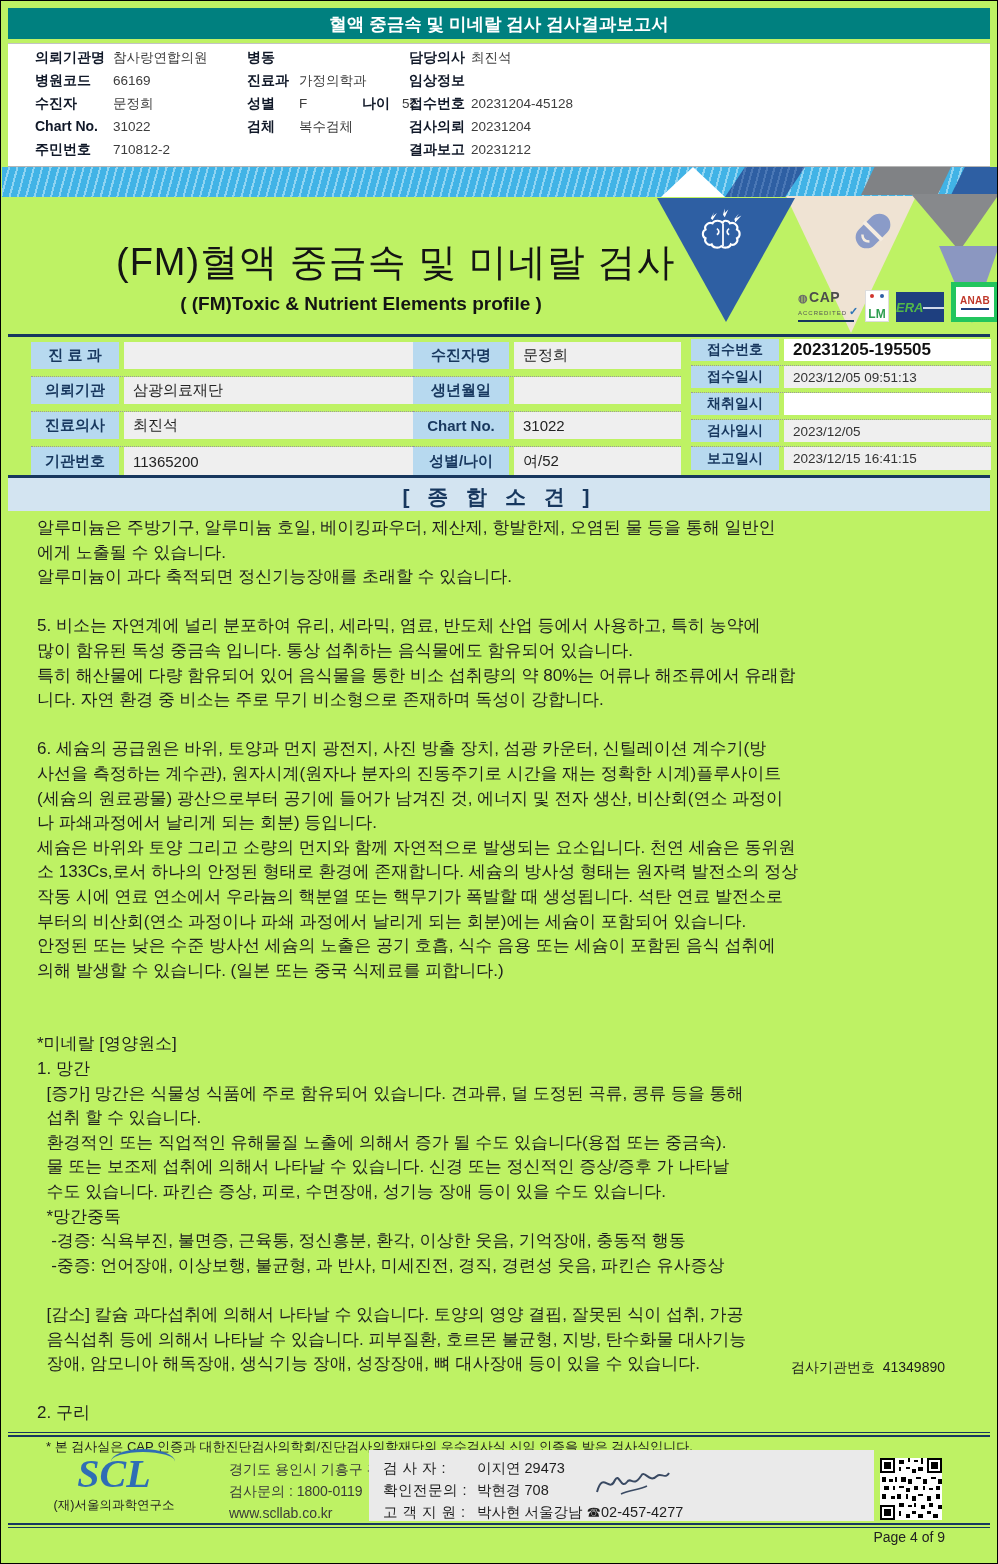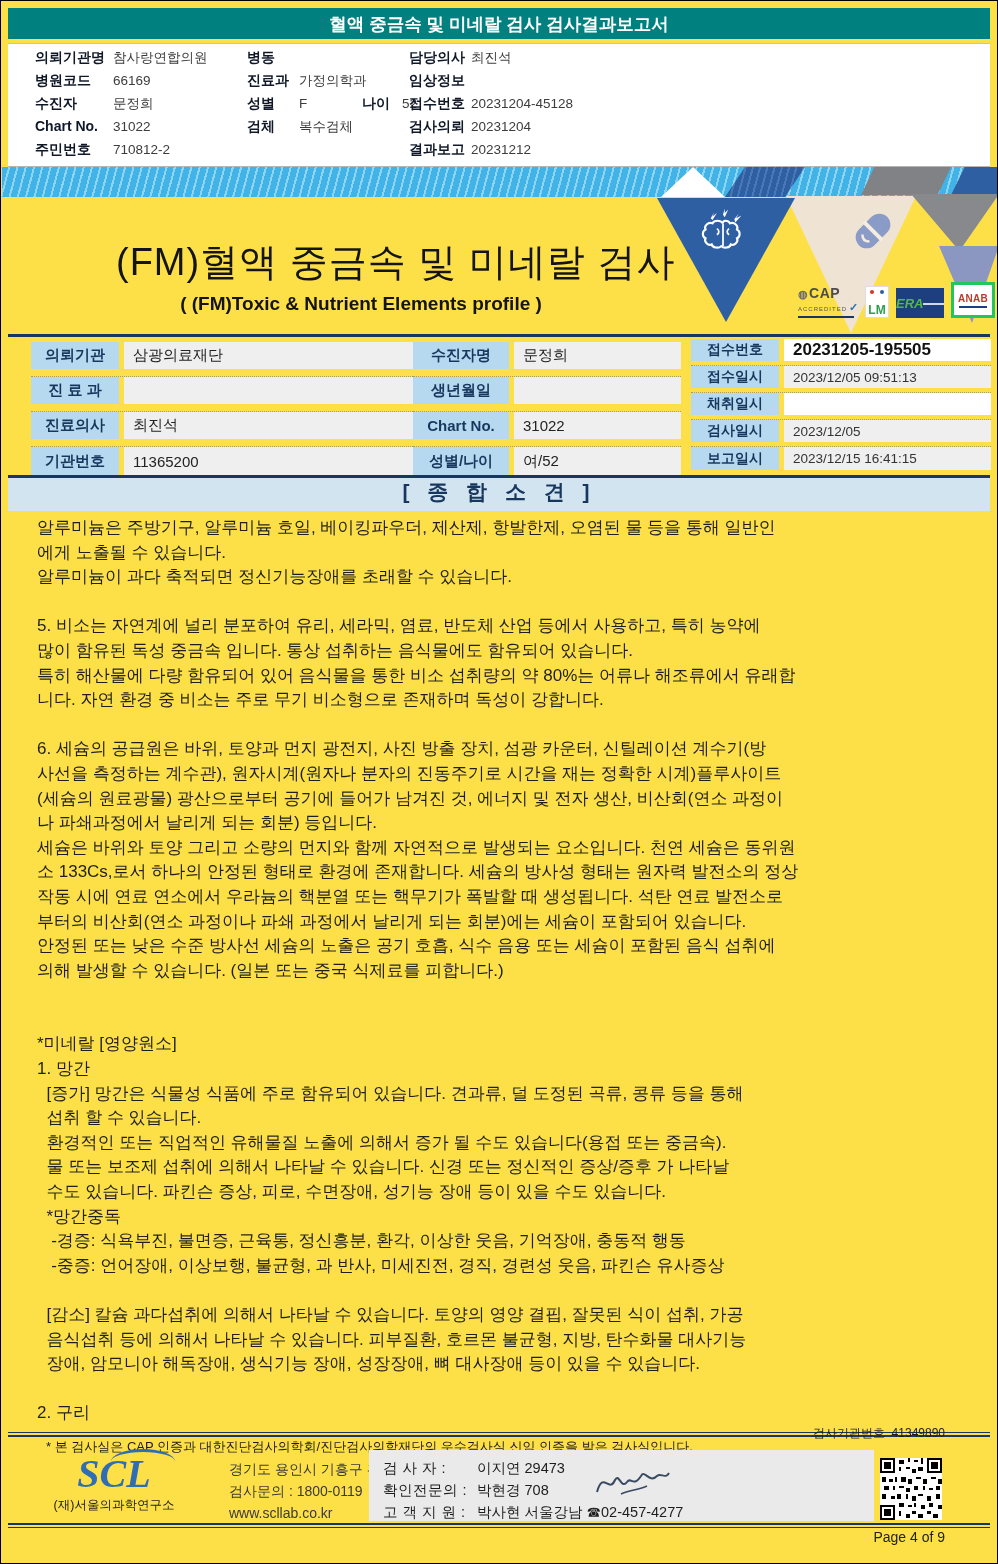--- a/index.html
+++ b/index.html
@@ -1,16 +1,16 @@
 <!DOCTYPE html>
 <html><head>
 <meta charset="utf-8">
 <style>
   html,body{margin:0;padding:0;background:#fff;}
-  .page{position:relative;width:996px;height:1562px;border:1px solid #000;background:#fde047;
+  .page{position:relative;width:996px;height:1562px;border:1px solid #000;background:#bef264;
         font-family:"Liberation Sans",sans-serif;overflow:hidden;}
   
   .titlebar{position:absolute;left:7px;right:7px;top:7px;height:31px;background:#00807F;
             color:#fff;font-weight:bold;font-size:17.5px;display:flex;align-items:center;justify-content:center;}
   
   .pat-header{position:absolute;left:7px;right:7px;top:42px;height:122px;border-top:1px solid #c3c3c3;border-bottom:1px solid #b5b5b5;background:#fff;}
   .hdr-field{position:absolute;white-space:nowrap;font-size:14px;}
   .hl{display:inline-block;font-weight:bold;color:#101828;margin-left:8px;}
   .hv{display:inline-block;color:#3c3c3c;font-size:13.5px;}
   .w78{width:78px}.w52{width:52px}.w62{width:62px}.w55{width:55px}.w40{width:40px}
@@ -27,48 +27,48 @@
   .cap-check{color:#2e75b6;font-weight:bold;font-size:11px;margin-left:2px;}
   .cap-line{height:2px;background:#17375E;margin-top:2px;width:56px;}
   .logo-lm{width:22px;height:30px;background:#fff;border:1px solid #ddd;display:flex;align-items:flex-end;justify-content:center;position:relative;}
   .lm-txt{color:#2e9e4f;font-weight:bold;font-size:12px;line-height:14px;}
   .lm-dot{position:absolute;top:3px;width:4px;height:4px;border-radius:50%;}
   .lm-dot.red{left:4px;background:#d0342c;}
   .lm-dot.blue{right:4px;background:#2e5fa3;}
   .logo-era{width:48px;height:30px;background:#1e3f7f;display:flex;flex-direction:row;align-items:center;justify-content:center;}
   .era-txt{color:#53b948;font-weight:bold;font-style:italic;font-size:13px;}
   .era-line{width:38px;height:2px;background:#cfd8ea;margin-top:2px;}
-  .logo-anab{width:38px;height:30px;background:#fff;border:3px solid #22c55e;display:flex;flex-direction:column;align-items:center;justify-content:center;}
+  .logo-anab{width:38px;height:30px;background:#fff;border:5px solid #22c55e;display:flex;flex-direction:column;align-items:center;justify-content:center;}
   .anab-txt{color:#c0392b;font-weight:bold;font-size:10px;letter-spacing:.3px;}
   .anab-line{width:28px;height:2px;background:#1e3f7f;margin-top:2px;}
   
   .test-title{position:absolute;left:115px;top:236px;font-size:38px;color:#141414;letter-spacing:1px;white-space:nowrap;}
   .test-sub{position:absolute;left:140px;top:292px;width:440px;text-align:center;font-weight:bold;font-size:19px;color:#141414;}
   
   .navline{position:absolute;left:7px;right:7px;height:3px;background:#17375E;}
   .itg{position:absolute;}
   .itrow{display:flex;gap:5px;height:35px;box-sizing:border-box;padding-bottom:7px;border-bottom:1px dotted #9a9a9a;}
   .itrow.last{border-bottom:none;}
   .itrow5{display:flex;gap:5px;height:27px;box-sizing:border-box;padding-bottom:4px;border-bottom:1px dotted #9a9a9a;}
   .itrow5.last{border-bottom:none;}
   .itl{background:#B7D9EF;color:#17375E;font-weight:bold;font-size:15px;display:flex;align-items:center;justify-content:center;flex:none;}
   .itv{background:#EFEFEF;color:#222;font-size:15px;display:flex;align-items:center;padding-left:9px;flex:auto;}
   .itl5{font-size:14px;}
   .itv5{font-size:13.5px;color:#333;}
   .itv.white{background:#fff;}
   .itv.bold{font-weight:bold;font-size:17px;color:#111;}
   
   .sum-banner{position:absolute;left:7px;right:7px;top:477px;height:33px;background:#D3E4F1;
-              display:flex;align-items:flex-start;justify-content:center;color:#17375E;font-weight:bold;font-size:21px;letter-spacing:6px;}
+              display:flex;align-items:flex-end;justify-content:center;color:#17375E;font-weight:bold;font-size:21px;letter-spacing:6px;}
   
   .body-text{position:absolute;left:36px;top:515px;width:935px;font-size:17px;line-height:24.6px;color:#1f1f1f;white-space:pre-wrap;}
   
   .sep-top{position:absolute;left:7px;right:7px;top:1431px;height:2px;border-top:1px solid #17375E;border-bottom:2px solid #17375E;}
   .foot-note{position:absolute;left:45px;top:1437px;font-size:13px;color:#1c1c1c;}
-  .foot-orgno{position:absolute;right:52px;top:1424px;font-size:12px;color:#1c1c1c;}
+  .foot-orgno{position:absolute;right:52px;top:1358px;font-size:14px;color:#1c1c1c;}
   .scl-block{position:absolute;left:38px;top:1452px;width:150px;text-align:center;}
   .scl-text{font-family:"Liberation Serif",serif;font-style:italic;font-weight:bold;font-size:40px;color:#2F6DB5;line-height:42px;}
   .scl-arc{position:absolute;left:34px;top:-4px;width:64px;height:22px;border-top:3px solid #2F6DB5;border-radius:50%;}
   .scl-org{font-size:12.5px;color:#222;margin-top:2px;}
   .addr-block{position:absolute;left:228px;top:1457px;font-size:14px;color:#3a3a3a;line-height:22px;}
   .gray-box{position:absolute;left:368px;top:1449px;width:505px;height:71px;background:#EAEAEA;box-sizing:border-box;padding:7px 0 0 14px;}
   .gb-row{font-size:14.5px;color:#1e1e1e;line-height:22px;display:flex;}
   .gb-label{display:inline-block;width:94px;letter-spacing:.5px;}
   .signature{position:absolute;left:592px;top:1463px;}
   .qr{position:absolute;left:879px;top:1457px;}
@@ -175,26 +175,26 @@
     </div>
   </div>
 
   <div class="test-title">(FM)혈액 중금속 및 미네랄 검사</div>
   <div class="test-sub">( (FM)Toxic &amp; Nutrient Elements profile )</div>
 
   <div class="navline" style="top:333px"></div>
 
   <div class="itg" style="left:30px;top:341px;width:392px">
     <div class="itrow">
+        <div class="itl" style="width:88px">진 료 과</div>
+        <div class="itv"></div>
+      </div>
+    <div class="itrow">
         <div class="itl" style="width:88px">의뢰기관</div>
         <div class="itv">삼광의료재단</div>
-      </div>
-    <div class="itrow">
-        <div class="itl" style="width:88px">진 료 과</div>
-        <div class="itv"></div>
       </div>
     <div class="itrow">
         <div class="itl" style="width:88px">진료의사</div>
         <div class="itv">최진석</div>
       </div>
     <div class="itrow last">
         <div class="itl" style="width:88px">기관번호</div>
         <div class="itv">11365200</div>
       </div>
   </div>

